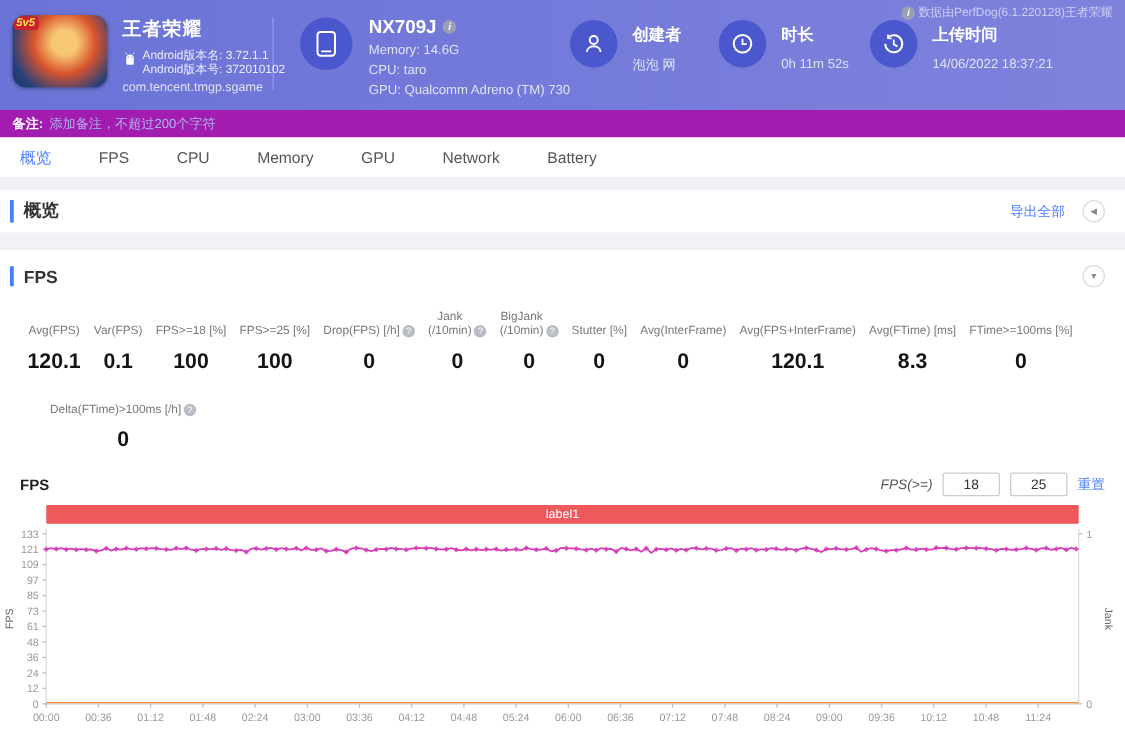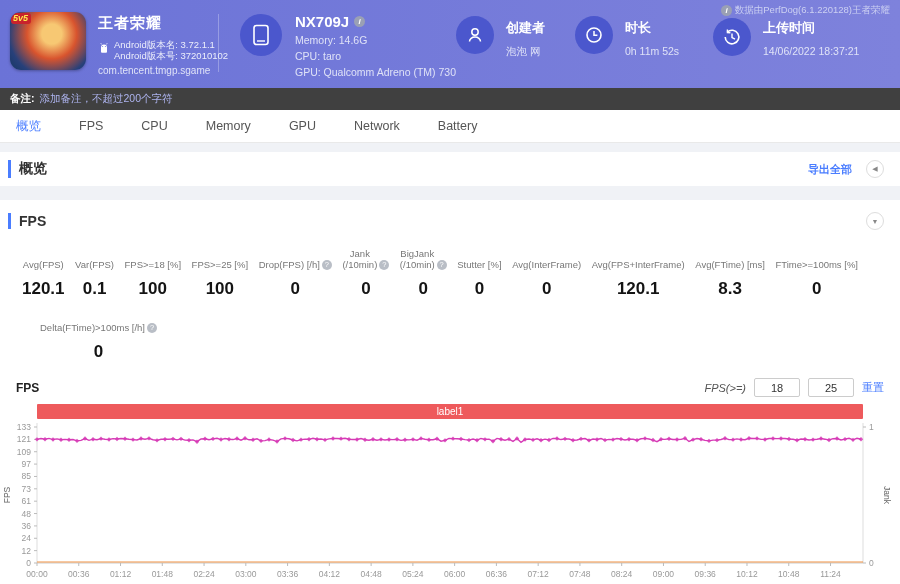--- a/index.html
+++ b/index.html
@@ -30,40 +30,40 @@
   .dev-meta { margin-left:13px; margin-top:-1px; }
   .dev-name { font-size:15px; font-weight:bold; display:flex; align-items:center; gap:5px; }
   .dev-line { font-size:10.5px; color:#dfe2f7; margin-top:4px; }
   .info-badge { display:inline-block; width:11px; height:11px; border-radius:50%; background:#9aa0b4;
     color:#fff; font-size:8px; line-height:11px; text-align:center; font-style:italic; font-weight:bold; }
 
   .stat { position:absolute; top:16px; display:flex; }
   .stat-meta { margin-left:12px; padding-top:3px; }
   .stat-label { font-size:13px; font-weight:bold; }
   .stat-value { font-size:10.5px; color:#dfe2f7; margin-top:8px; }
-  #stat-creator { left:456px; } #stat-duration { left:575px; } #stat-upload { left:713px;align-items:center; }
-
-  
-  .remark { height:22px; background:#404040; display:flex; align-items:center; padding-left:10px; }
+  #stat-creator { left:456px; } #stat-duration { left:575px; } #stat-upload { left:696px; }
+
+  
+  .remark { height:22px; background:#a21caf; display:flex; align-items:center; padding-left:10px; }
   .remark-label { color:#fff; font-size:10.5px; font-weight:bold; }
   .remark-ph { color:#adb3ee; font-size:10.5px; margin-left:5px; }
 
   
   .tabbar { height:33px; background:#fff; border-bottom:1px solid #e9e9e9; display:flex;
     align-items:center; padding-left:16px; }
   .tab { font-size:12.5px; color:#555; margin-right:38px; cursor:pointer; }
   .tab.active { color:#4a7dff; }
 
   .band { background:#f0f2f6; } .band1 { height:9px; } .band2 { height:14px; }
 
   
   .sec-row { background:#fff; display:flex; align-items:center; justify-content:space-between;
     padding:8px 16px 8px 8px; }
   .sec-title { font-size:14px; font-weight:bold; color:#333; border-left:3px solid #4a7dff; padding-left:8px; }
-  .sec-right { display:flex; align-items:center; gap:14px;font-weight:bold; }
+  .sec-right { display:flex; align-items:center; gap:14px; }
   .link { color:#4a7dff; font-size:11px; cursor:pointer; }
   .circ-btn { width:18px; height:18px; border-radius:50%; border:1px solid #ddd; background:#fff;
     color:#888; font-size:7px; display:flex; align-items:center; justify-content:center; cursor:pointer; }
 
   
   .metrics { display:flex; justify-content:space-between; padding:0 42px 0 22px; margin-top:10px; }
   .metric { text-align:center; }
   .m-label { font-size:9.5px; color:#777; white-space:pre-line; line-height:11px; min-height:22px;
     display:flex; align-items:flex-end; justify-content:center; }
   .m-value { font-size:17px; font-weight:bold; color:#141414; margin-top:9px; }

